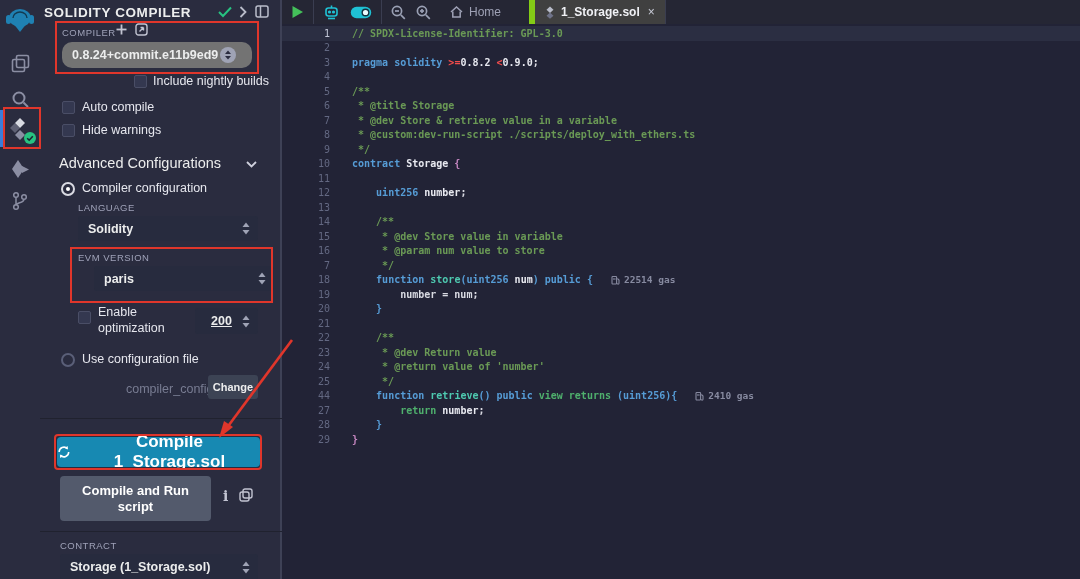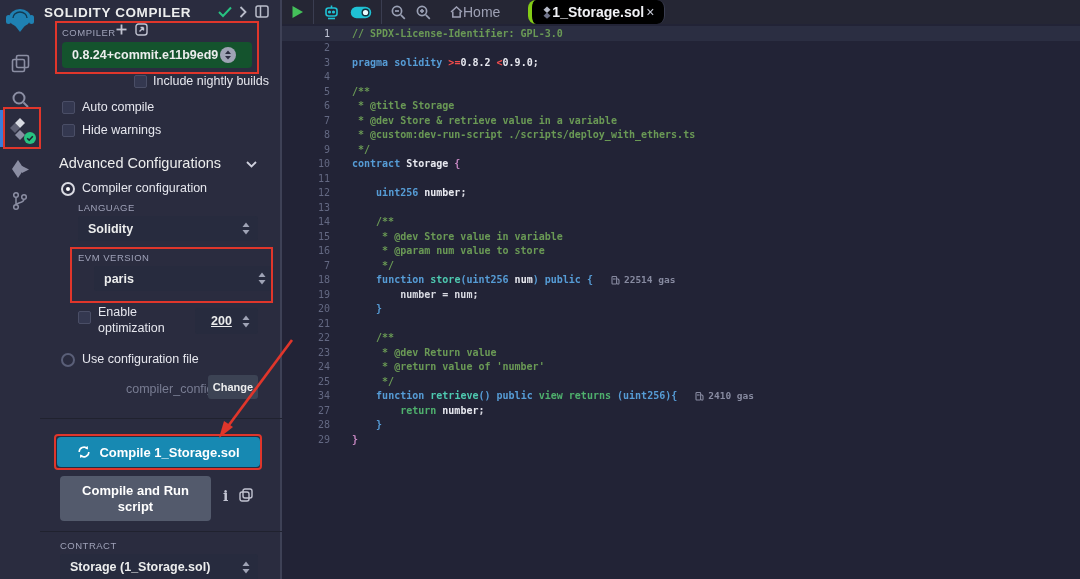--- a/index.html
+++ b/index.html
@@ -28,32 +28,32 @@
   .radio.sel::after { content:""; position:absolute; left:3px; top:3px; width:4px;
     height:4px; border-radius:50%; background:#ffffff; }
   .select { position:absolute; background:#272b3e; border-radius:3px; display:flex;
     align-items:center; font-size:12.5px; font-weight:bold; color:#eceded;
     padding:0 8px 0 10px; }
   .select .grow { flex:1; }
   .hr { position:absolute; left:0; width:242px; border-top:1px solid #20222f; }
   .btn-change { position:absolute; background:#3c4354; color:#eceded; border:none;
     border-radius:3px; font-size:11px; font-weight:bold; font-family:inherit; }
   #compile-btn { position:absolute; background:#1789b2; border:none; border-radius:4px;
-    color:#fff; font-size:13px; font-weight:bold; font-family:inherit; display:flex;
+    color:#fff; font-size:17px; font-weight:bold; font-family:inherit; display:flex;
     align-items:center; justify-content:center; gap:8px; }
   #compile-run-btn { position:absolute; background:#535a6c; border:none; border-radius:4px;
     color:#fff; font-size:13px; font-weight:bold; font-family:inherit; line-height:16px; }
 
   
   #tabbar { left:282px; top:0; width:798px; height:24px; background:#252634;
     display:flex; align-items:stretch; color:#9ea1b5; }
   .tseg { display:flex; align-items:center; padding:0 9px; border-right:1px solid #3a3d50; }
-  .tab { display:flex; align-items:center; padding:0 10px; font-size:14px; }
-  .tab.active { background:#000000; color:#f0f1f5; font-weight:bold;
-    border-right:1px solid #3a3d50; border-left:4px solid #84cc16;border-radius:8px; }
+  .tab { display:flex; align-items:center; gap:6px; padding:0 10px; font-size:12px; }
+  .tab.active { background:#404040; color:#f0f1f5; font-weight:bold;
+    border-right:1px solid #3a3d50; border-left:6px solid #84cc16; }
 
   
   #editor { left:282px; top:24px; width:798px; height:555px; background:#222336; }
   #code-lines { position:absolute; left:0; top:2px; width:798px; }
   .code-line { display:flex; align-items:center; height:14.5px;
     font-family:"DejaVu Sans Mono", monospace; font-size:10px; font-weight:bold; }
   .code-line.current { background:#2b2e42; }
   .ln { width:70px; padding-right:22px; text-align:right; color:#636882;
     font-weight:normal; flex:none; }
   .code-line.current .ln { color:#c4c7d8; }
@@ -151,21 +151,21 @@
           <line x1="5.5" y1="0.5" x2="5.5" y2="10.5"></line>
           <line x1="0.5" y1="5.5" x2="10.5" y2="5.5"></line>
         </svg>
     </div>
     <div class="abs" style="left:95px;top:23px;color:#c2c4d2;">
       <svg width="13" height="13" viewBox="0 0 13 13" fill="none" stroke="currentColor" stroke-width="1.4">
           <rect x="1" y="1" width="11" height="11" rx="2.5"></rect>
           <path d="M4.5 8.5 8.5 4.5 M8.5 4.5h-3 M8.5 4.5v3"></path>
         </svg>
     </div>
-    <div class="abs" style="left:22px;top:42px;width:190px;height:26px;background:#14532d;border-radius:4px;display:flex;align-items:center;padding:0 16px 0 10px;">
+    <div class="abs" style="left:22px;top:42px;width:190px;height:26px;background:#737373;border-radius:10px;display:flex;align-items:center;padding:0 16px 0 10px;">
       <span style="flex:1;font-size:12.5px;font-weight:bold;color:#eceded;">0.8.24+commit.e11b9ed9</span>
       <span>
         <svg width="16" height="16" viewBox="0 0 16 16">
             <circle cx="8" cy="8" r="8" fill="#9fa3b5"></circle>
             <polygon points="8,3.5 11,7 5,7" fill="#2a2c3f"></polygon>
             <polygon points="8,12.5 11,9 5,9" fill="#2a2c3f"></polygon>
           </svg>
       </span>
     </div>
     <span class="checkbox" style="left:94px;top:75px;"></span>
@@ -412,21 +412,21 @@
         </div>
         <div class="code-line">
           <span class="ln">24</span>
           <span class="code"><span class="tk-com">     * @return value of 'number'</span></span>
         </div>
         <div class="code-line">
           <span class="ln">25</span>
           <span class="code"><span class="tk-com">     */</span></span>
         </div>
         <div class="code-line">
-          <span class="ln">34</span>
+          <span class="ln">44</span>
           <span class="code"><span class="tk-pln">    </span><span class="tk-kw">function</span><span class="tk-pln"> </span><span class="tk-fn">retrieve</span><span class="tk-br">()</span><span class="tk-pln"> </span><span class="tk-kw">public</span><span class="tk-pln"> </span><span class="tk-kw2">view</span><span class="tk-pln"> </span><span class="tk-kw2">returns</span><span class="tk-pln"> </span><span class="tk-br">(</span><span class="tk-kw">uint256</span><span class="tk-br">){</span></span>
           <span class="gas">
             <svg width="9" height="10" viewBox="0 0 9 10" fill="none" stroke="#878aa0" stroke-width="1.1">
               <rect x="1" y="1.5" width="4.6" height="7.5" rx="0.8"></rect>
               <line x1="2" y1="4" x2="4.6" y2="4"></line>
               <path d="M6.4 3.5 8 5v3.3a0.9 0.9 0 0 1-1.8 0"></path>
             </svg>
             <span>2410 gas</span>
           </span>
         </div>

